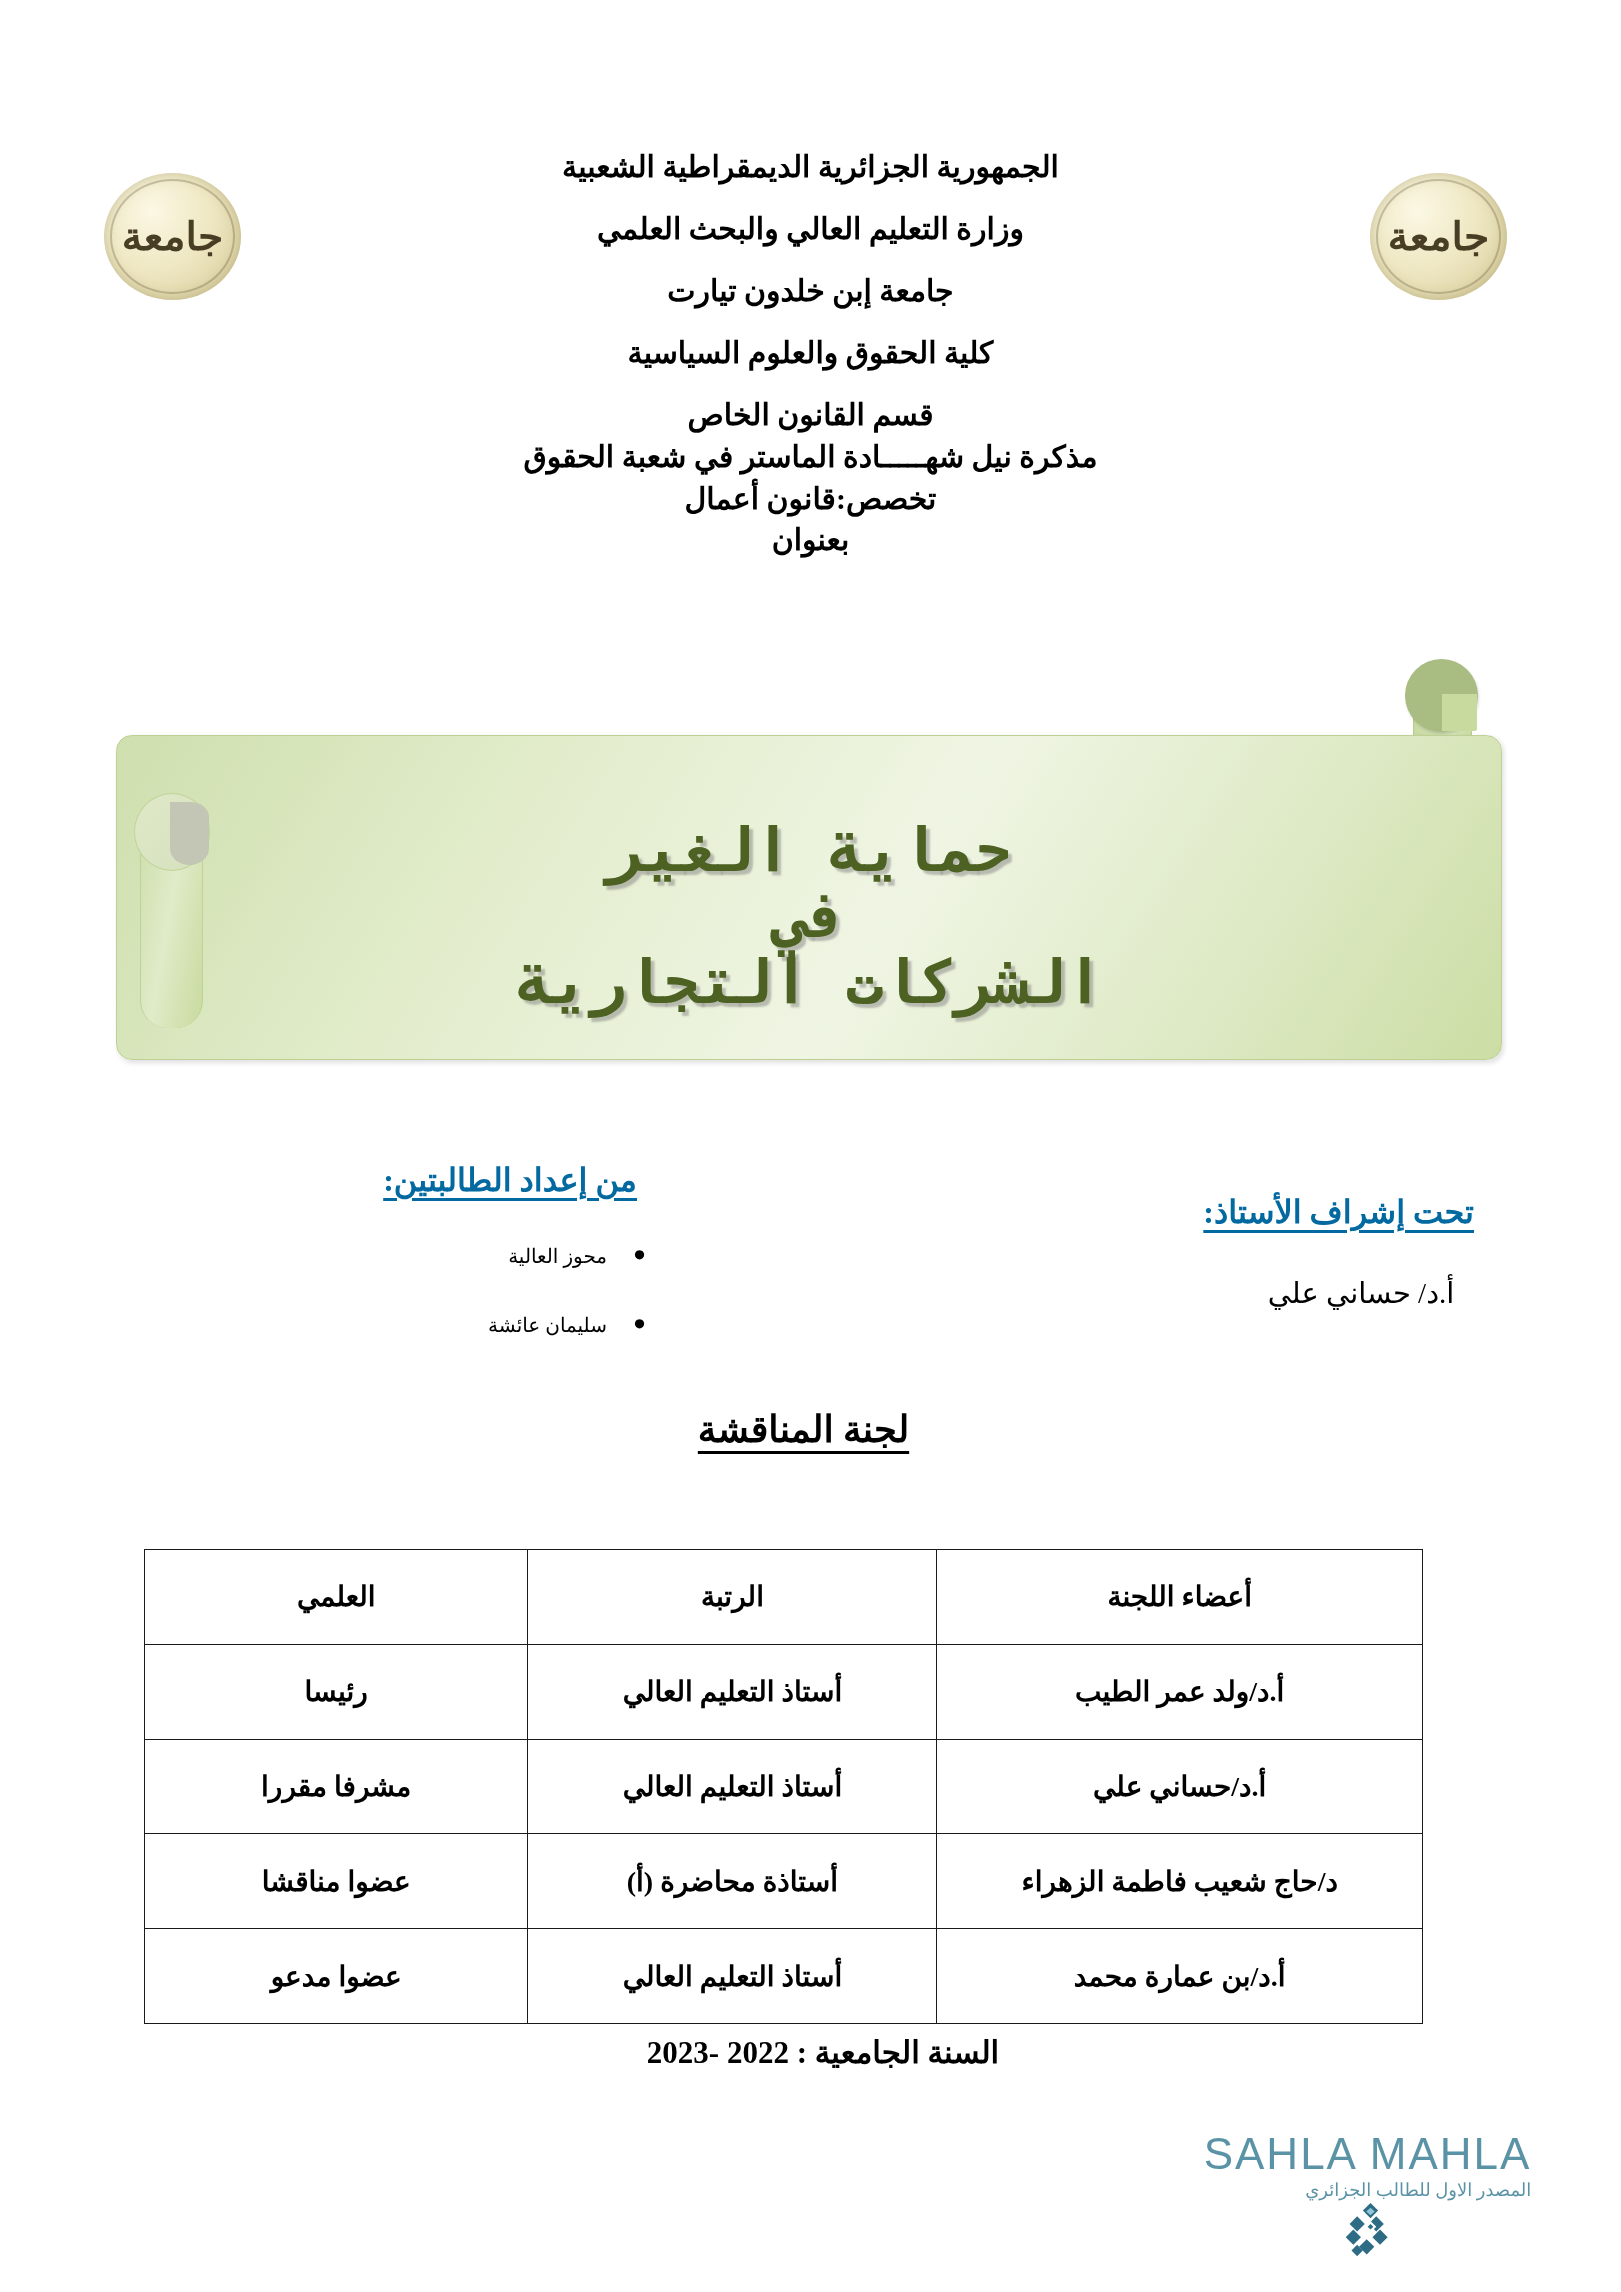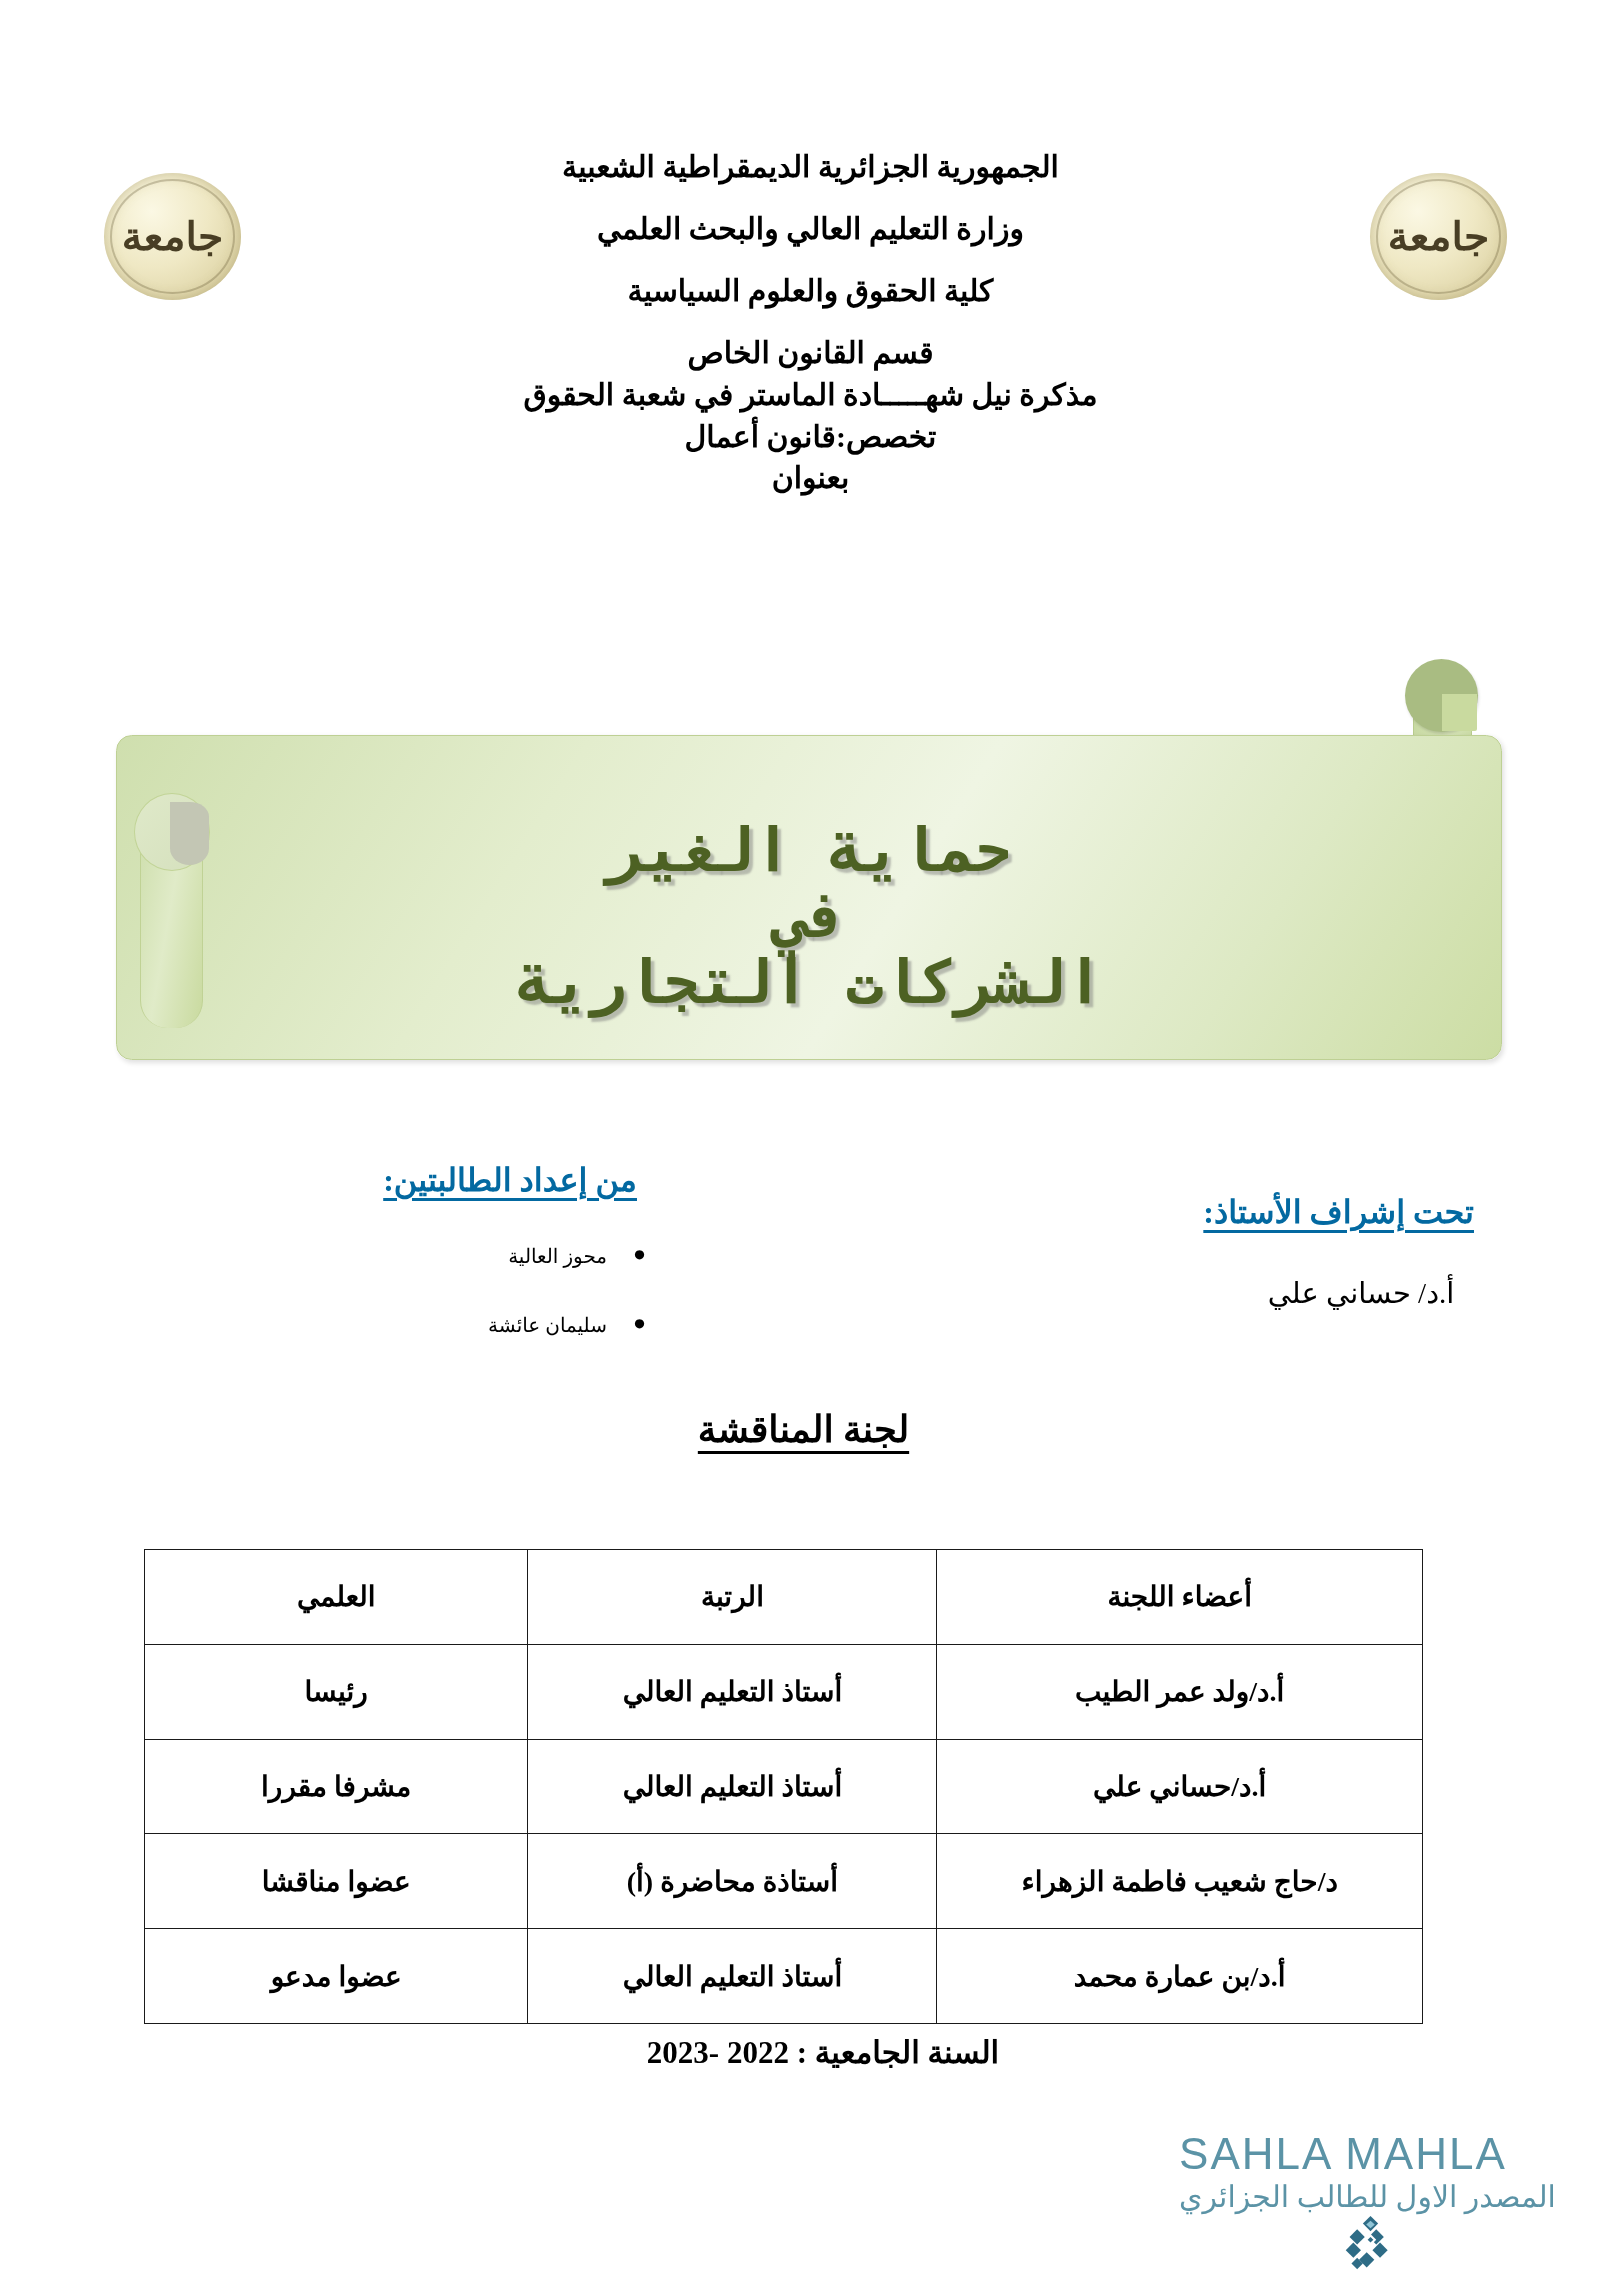--- a/index.html
+++ b/index.html
@@ -304,21 +304,21 @@
   .wm-text { text-align: left; }
   .wm-name {
     font-family: "Liberation Sans", sans-serif;
     font-size: 44px;
     letter-spacing: 2px;
     color: #5b93a6;
     line-height: 1;
   }
   .wm-tag {
     font-family: "Liberation Serif", serif;
-    font-size: 30px;
+    font-size: 18px;
     color: #5b93a6;
     margin-top: 2.9px;
     direction: rtl;
     text-align: right;
   }
   .wm-mark {
     width: 61px;
     height: 61px;
     margin-left: 5.9px;
     flex: 0 0 auto;
@@ -334,20 +334,21 @@
     <div class="glyphs">جامعة</div>
   </div>
   <div class="seal" id="seal-right">
     <div class="ring"></div>
     <div class="glyphs">جامعة</div>
   </div>
 
   <div class="header-block">
     <div class="header-line">الجمهورية الجزائرية الديمقراطية الشعبية</div>
     <div class="header-line">وزارة التعليم العالي والبحث العلمي</div>
+    <div class="header-line">جامعة إبن خلدون تيارت</div>
     <div class="header-line">كلية الحقوق والعلوم السياسية</div>
     <div class="header-line tight">قسم القانون الخاص</div>
     <div class="header-line tight">مذكرة نيل شهـــــادة الماستر في شعبة الحقوق</div>
     <div class="header-line tight">تخصص:قانون أعمال</div>
     <div class="header-line tight">بعنوان</div>
   </div>
 
   <div class="scroll-wrap">
     <div class="curl-tr">
       <div class="stem"></div>

